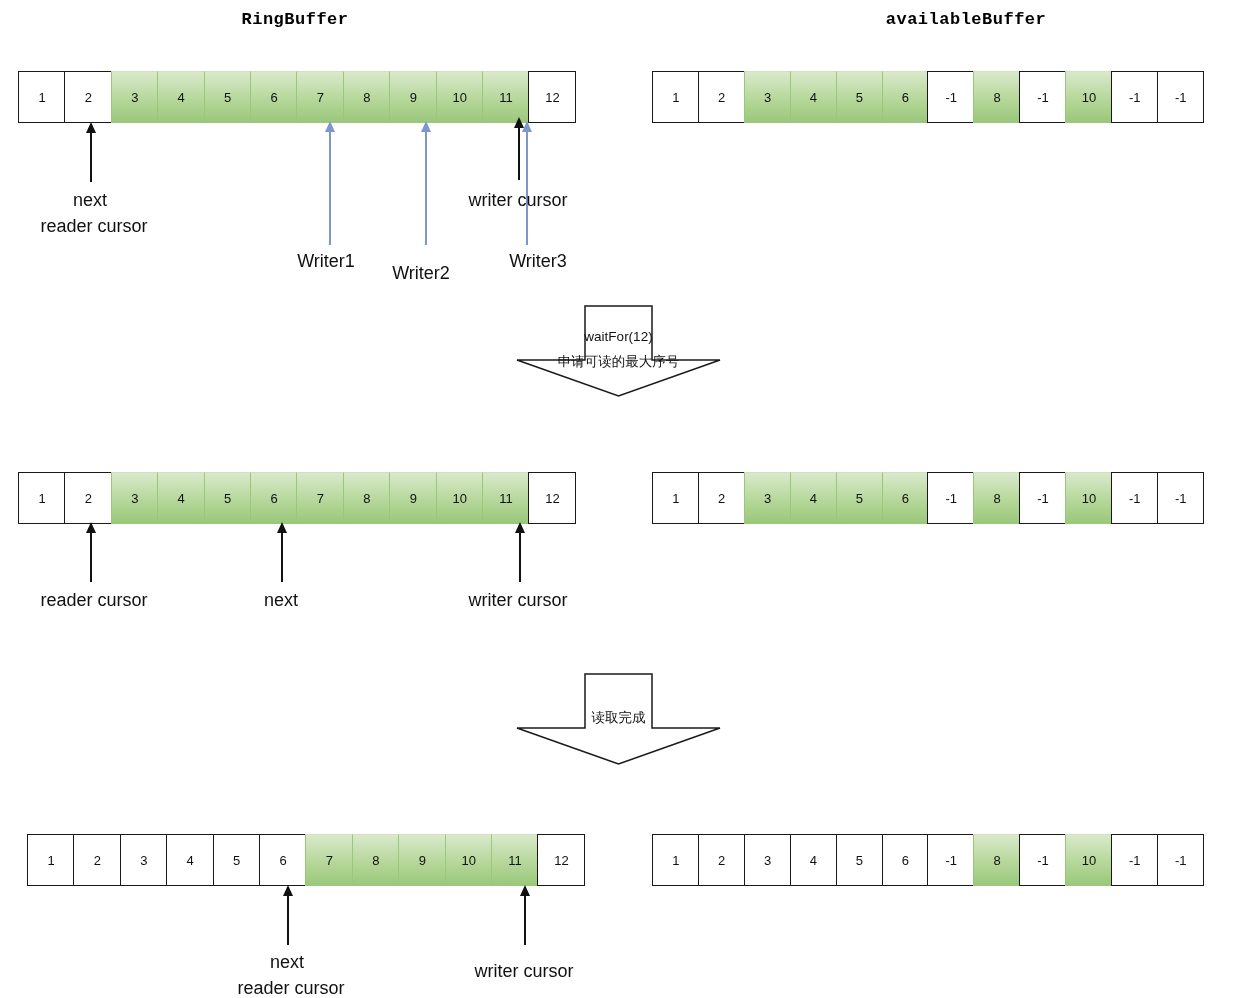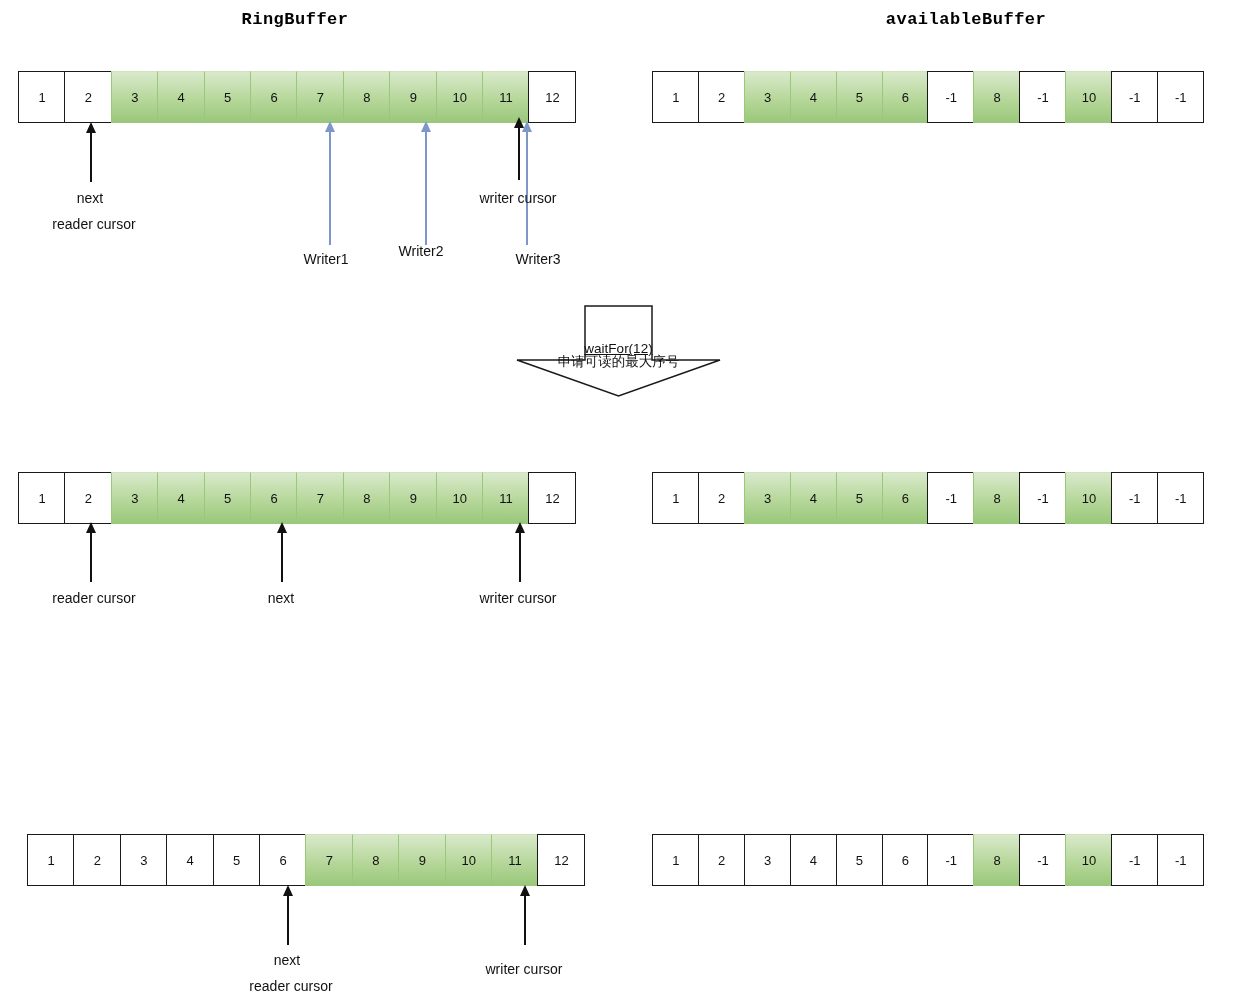--- a/index.html
+++ b/index.html
@@ -83,21 +83,21 @@
     border-left: 5px solid transparent;
     border-right: 5px solid transparent;
     border-bottom: 11px solid #111;
   }
   .arrow.blue .shaft { background: #7e97c9; width: 1.6px; }
   .arrow.blue .head { border-bottom-color: #7e97c9; }
 
   
   .label {
     position: absolute;
-    font-size: 14px;
+    font-size: 18px;
     white-space: nowrap;
     transform: translateX(-50%);
     color: #111;
     line-height: 1;
   }
 
   
   .bigarrow {
     position: absolute;
   }
@@ -169,28 +169,28 @@
   </div>
   <div class="arrow blue" style="left:527px; top:121px; height:124px;">
     <div class="head"></div>
       <div class="shaft"></div>
   </div>
 
   <div class="label" style="left:90px; top:191px;">next</div>
   <div class="label" style="left:94px; top:217px;">reader cursor</div>
   <div class="label" style="left:518px; top:191px;">writer cursor</div>
   <div class="label" style="left:326px; top:252px;">Writer1</div>
-  <div class="label" style="left:421px; top:244px;text-align:right;">Writer2</div>
+  <div class="label" style="left:421px; top:264px;text-align:right;">Writer2</div>
   <div class="label" style="left:538px; top:252px;">Writer3</div>
 
   <div class="bigarrow" style="left:516px; top:305px;">
     <svg width="205" height="92" viewBox="0 0 205 92">
       <polygon points="69,1 136,1 136,55 204,55 102.5,91 1,55 69,55" fill="#ffffff" stroke="#1a1a1a" stroke-width="1.5" stroke-linejoin="miter"></polygon>
     </svg>
-    <div class="ba-text" style="top:37px;text-decoration:underline;">waitFor(12)</div>
+    <div class="ba-text" style="top:25px;">waitFor(12)</div>
     <div class="ba-text" style="top:50px;">申请可读的最大序号</div>
   </div>
 
   <div class="buffer" id="s2-ring" style="left:18px; top:472px;">
       <div class="cell" style="width: 48px; height: 52px;">1</div>
       <div class="cell" style="width: 48px; height: 52px;">2</div>
       <div class="cell filled" style="width: 48px; height: 52px;">3</div>
       <div class="cell filled" style="width: 48px; height: 52px;">4</div>
       <div class="cell filled" style="width: 48px; height: 52px;">5</div>
       <div class="cell filled" style="width: 48px; height: 52px;">6</div>
@@ -226,20 +226,26 @@
   </div>
   <div class="arrow" style="left:520px; top:522px; height:60px;">
     <div class="head"></div>
       <div class="shaft"></div>
   </div>
 
   <div class="label" style="left:94px; top:591px;">reader cursor</div>
   <div class="label" style="left:281px; top:591px;">next</div>
   <div class="label" style="left:518px; top:591px;">writer cursor</div>
 
+  <div class="bigarrow" style="left:516px; top:673px;">
+    <svg width="205" height="92" viewBox="0 0 205 92">
+      <polygon points="69,1 136,1 136,55 204,55 102.5,91 1,55 69,55" fill="#ffffff" stroke="#1a1a1a" stroke-width="1.5" stroke-linejoin="miter"></polygon>
+    </svg>
+    <div class="ba-text" style="top:38px;">读取完成</div>
+  </div>
 
   <div class="buffer" id="s3-ring" style="left:27px; top:834px;">
       <div class="cell" style="width: 48px; height: 52px;">1</div>
       <div class="cell" style="width: 48px; height: 52px;">2</div>
       <div class="cell" style="width: 48px; height: 52px;">3</div>
       <div class="cell" style="width: 48px; height: 52px;">4</div>
       <div class="cell" style="width: 48px; height: 52px;">5</div>
       <div class="cell" style="width: 48px; height: 52px;">6</div>
       <div class="cell filled" style="width: 48px; height: 52px;">7</div>
       <div class="cell filled" style="width: 48px; height: 52px;">8</div>

